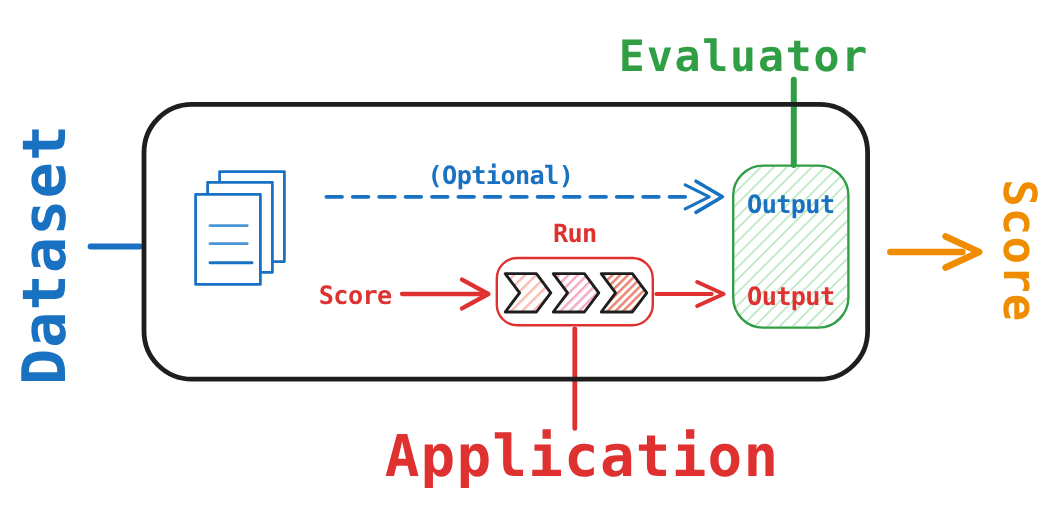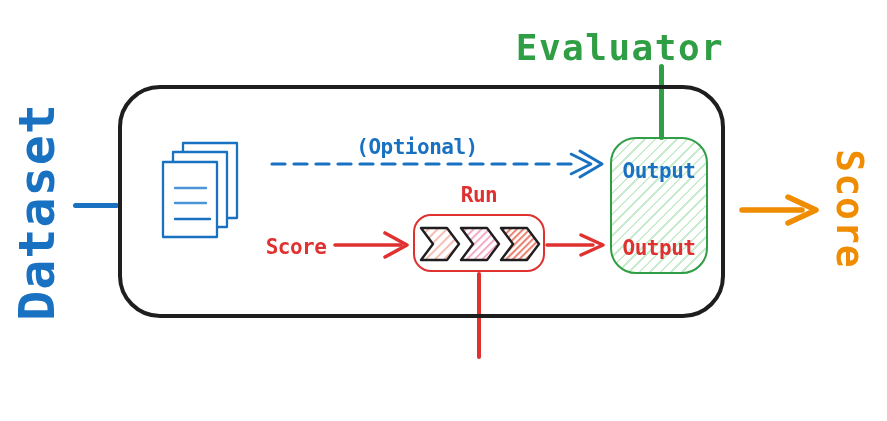--- a/index.html
+++ b/index.html
@@ -46,20 +46,21 @@
   .stroke-orange{stroke:var(--orange);} .stroke-ink{stroke:var(--ink);}
   .no-fill{fill:none;}
 </style>
 </head>
 <body>
 
 <div id="canvas">
 
   <div class="lbl rot-ccw blue sz-dataset" style="left:37px; top:212px;">Dataset</div>
   <div class="lbl green sz-evaluator" style="left:620px; top:48px;">Evaluator</div>
+  <div class="lbl red sz-application" style="left:485px; top:381px;">Application</div>
   <div class="lbl rot-cw orange sz-score" style="left:850px; top:209px;">Score</div>
 
   <div class="connector" id="dataset-connector"></div>
   <div class="connector" id="evaluator-connector"></div>
   <div class="connector" id="application-connector"></div>
 
   <div class="abs" id="boundary-box"></div>
 
   <svg style="left:158px; top:141px;" width="82" height="100" viewBox="0 0 82 100">
     <g fill="#ffffff" stroke-width="2.3" class="stroke-blue" stroke-linejoin="round">

